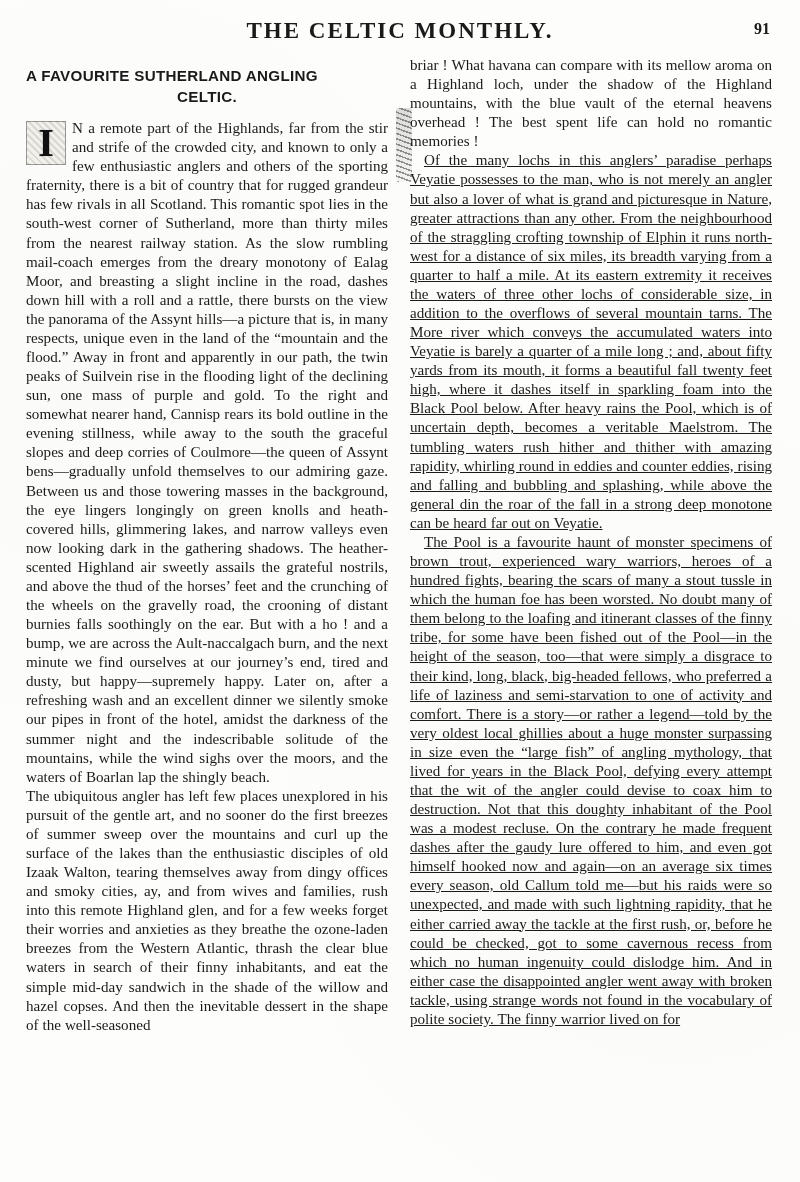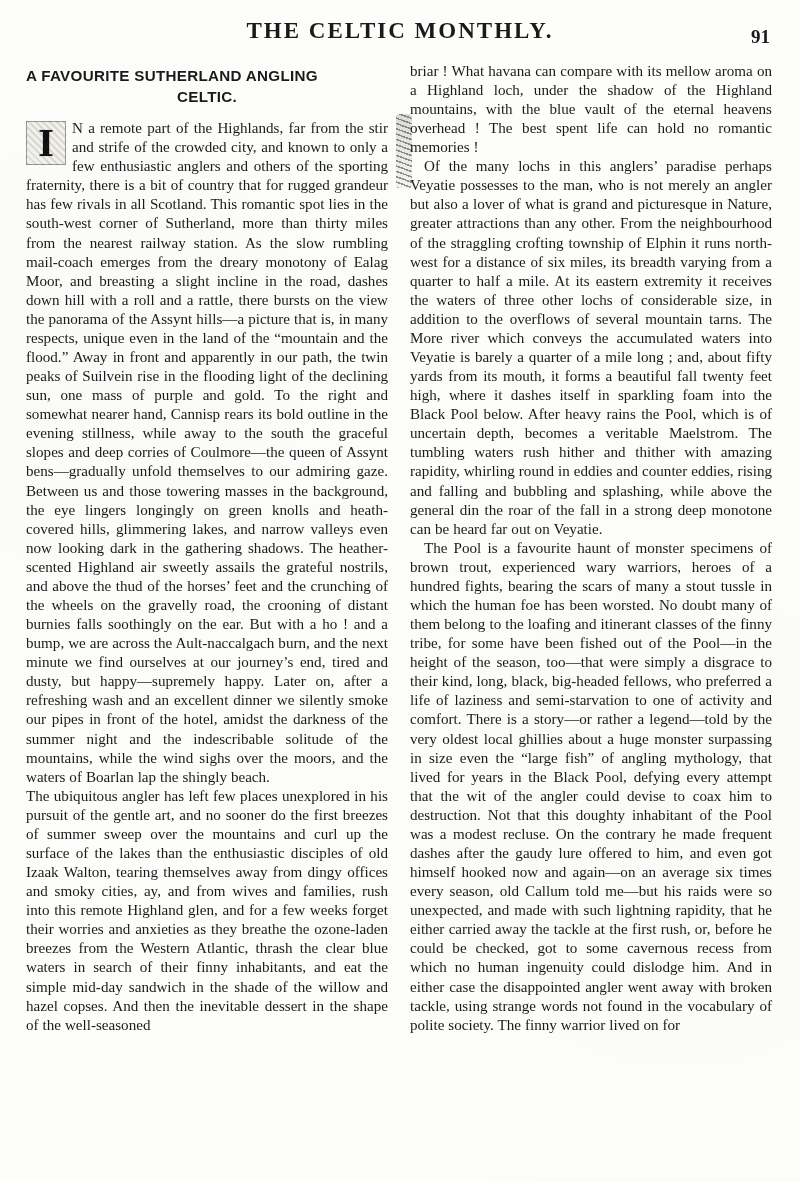--- a/index.html
+++ b/index.html
@@ -45,29 +45,29 @@
     font-family: "Liberation Serif", serif;
     font-size: 23px;
     font-weight: bold;
     letter-spacing: 2.0px;
     text-align: center;
     white-space: nowrap;
   }
   .page-number {
     position: absolute;
     right: 4px;
-    bottom: 4px;
-    font-size: 19px;
+    bottom: 14px;
+    font-size: 16px;
     font-weight: bold;
     font-family: "Liberation Serif", serif;
   }
   .columns {
     display: flex;
     gap: 22px;
-    align-items: flex-end;
+    align-items: flex-start;
   }
   .col {
     width: 362px;
     flex: 0 0 362px;
     position: relative;
   }
   .article-title {
     font-family: "Liberation Sans", sans-serif;
     font-weight: bold;
     font-size: 15.2px;
@@ -82,20 +82,21 @@
     font-size: 15.1px;
     line-height: 1.265;
     text-align: justify;
     text-justify: inter-word;
     word-spacing: 0.2px;
     hyphens: none;
   }
   p.body + p.body {
     margin-top: 0px;
     text-indent: 14px;
+    text-decoration: underline;
   }
   .col.right p.body + p.body { text-indent: 14px; }
   .dropcap-wrap {
     position: relative;
   }
   .dropcap {
     float: left;
     width: 40px;
     height: 44px;
     margin: 2px 6px 0 0;

